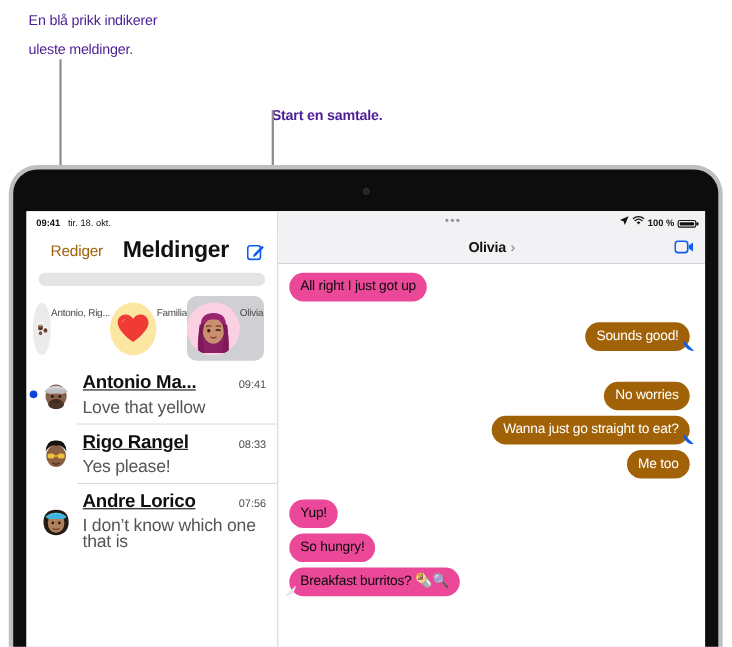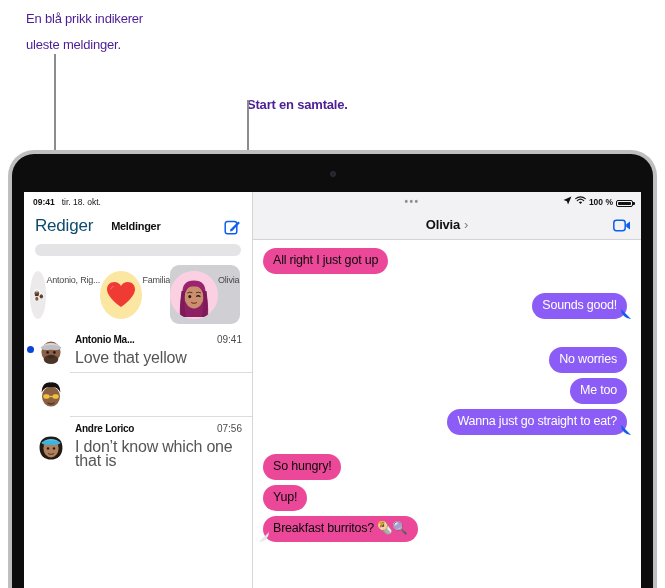--- a/index.html
+++ b/index.html
@@ -99,26 +99,27 @@
   }
   .statusbar-left .date { font-weight: normal; }
 
   .sb-navbar {
     display: flex;
     align-items: center;
     padding: 7px 11px 6px 11px;
     gap: 10px;
   }
   .nav-edit {
-    color: #0c4a6e;
-    font-size: 17px;
+    color: #a16207;
+    font-size: 14px;
     letter-spacing: -0.2px;
+    margin-left: 11px;
   }
   .nav-title {
-    font-size: 11px;
+    font-size: 21px;
     font-weight: bold;
     color: #111111;
     letter-spacing: -0.3px;
     margin-left: 8px;
   }
   .compose-btn {
     margin-left: auto;
     width: 17px;
     height: 17px;
     position: relative;
@@ -193,26 +194,27 @@
     overflow: hidden;
     align-self: center;
   }
   .conv-body { flex: 1; min-width: 0; }
   .conv-topline {
     display: flex;
     align-items: baseline;
     gap: 4px;
   }
   .conv-name {
-    font-size: 10px;
+    font-size: 17px;
     font-weight: bold;
     color: #0f0f0f;
     letter-spacing: -0.25px;
     white-space: nowrap;
     overflow: hidden;
+    text-decoration: underline;
   }
   .conv-time {
     margin-left: auto;
     font-size: 10px;
     color: #4c4c4c;
     white-space: nowrap;
   }
   .conv-preview {
     font-size: 16px;
     color: #555555;
@@ -330,21 +332,21 @@
     letter-spacing: -0.2px;
     position: relative;
     word-wrap: break-word;
   }
   .bubble.in {
     background: #ec4899;
     color: #0a0a0a;
     border-bottom-left-radius: 14px;
   }
   .bubble.out {
-    background: #8b5cf6;
+    background: #a16207;
     color: #ffffff;
   }
   .bubble.tail-in::after {
     content: "";
     position: absolute;
     left: -4px; bottom: 0;
     width: 10px; height: 10px;
     background: #e5e5ea;
     border-bottom-right-radius: 10px;
     clip-path: polygon(100% 0, 100% 100%, 0 100%);
@@ -490,20 +492,27 @@
             <div class="conv-av">
               <svg width="30" height="30" viewBox="0 0 30 30">
                 <ellipse cx="15" cy="17.6" rx="9" ry="10" fill="#8a5f42"></ellipse>
                 <path d="M5.6 13.4 Q6 2.6 15 3.4 Q24 2.6 24.4 13.4 Q21 7.4 15 8.2 Q9 7.4 5.6 13.4Z" fill="#17110d"></path>
                 <rect x="7.2" y="15.2" width="6.4" height="4.6" rx="2.3" fill="#f0c23c"></rect>
                 <rect x="16.4" y="15.2" width="6.4" height="4.6" rx="2.3" fill="#f0c23c"></rect>
                 <rect x="13.2" y="16.9" width="3.6" height="1.2" fill="#f0c23c"></rect>
                 <path d="M12 24 q3 2 6 0" stroke="#4e3322" stroke-width="1.3" fill="none" stroke-linecap="round"></path>
               </svg>
             </div>
+            <div class="conv-body">
+              <div class="conv-topline">
+                <span class="conv-name">Rigo Rangel</span>
+                <span class="conv-time">08:33</span>
+              </div>
+              <div class="conv-preview">Yes please!</div>
+            </div>
           </div>
 
           <div class="conv-row">
             <div class="conv-av">
               <svg width="30" height="30" viewBox="0 0 30 30">
                 <path d="M3.6 18 C3 10 7 5.4 15 5.4 C23 5.4 27 10 26.4 18 C26 24.4 21.6 28.6 15 28.6 C8.4 28.6 4 24.4 3.6 18Z" fill="#241a14"></path>
                 <ellipse cx="15" cy="17.4" rx="7.6" ry="9" fill="#b07f5c"></ellipse>
                 <path d="M5.4 11.6 Q15 4.6 24.6 11.6 Q24 14.4 15 13.8 Q6 14.4 5.4 11.6Z" fill="#3db3e0"></path>
                 <path d="M6.2 10.8 Q15 5.4 23.8 10.8 Q15 8.4 6.2 10.8Z" fill="#56c6ee"></path>
                 <circle cx="12" cy="17.4" r="1.2" fill="#221710"></circle>
@@ -567,31 +576,31 @@
           <div class="gap-md"></div>
           <div class="bubble-row out">
             <div class="bubble out tail-out">Sounds good!</div>
           </div>
           <div class="gap-md"></div>
           <div class="gap-sm"></div>
           <div class="bubble-row out">
             <div class="bubble out">No worries</div>
           </div>
           <div class="bubble-row out">
+            <div class="bubble out tail-out">Wanna just go straight to eat?</div>
+          </div>
+          <div class="bubble-row out">
             <div class="bubble out">Me too</div>
-          </div>
-          <div class="bubble-row out">
-            <div class="bubble out tail-out">Wanna just go straight to eat?</div>
           </div>
           <div class="gap-md"></div>
           <div class="bubble-row in">
+            <div class="bubble in">Yup!</div>
+          </div>
+          <div class="bubble-row in">
             <div class="bubble in">So hungry!</div>
-          </div>
-          <div class="bubble-row in">
-            <div class="bubble in">Yup!</div>
           </div>
           <div class="bubble-row in">
             <div class="bubble in tail-in">Breakfast burritos? 🌯🔍</div>
           </div>
         </div>
 
       </div>
 
     </div>
   </div>

